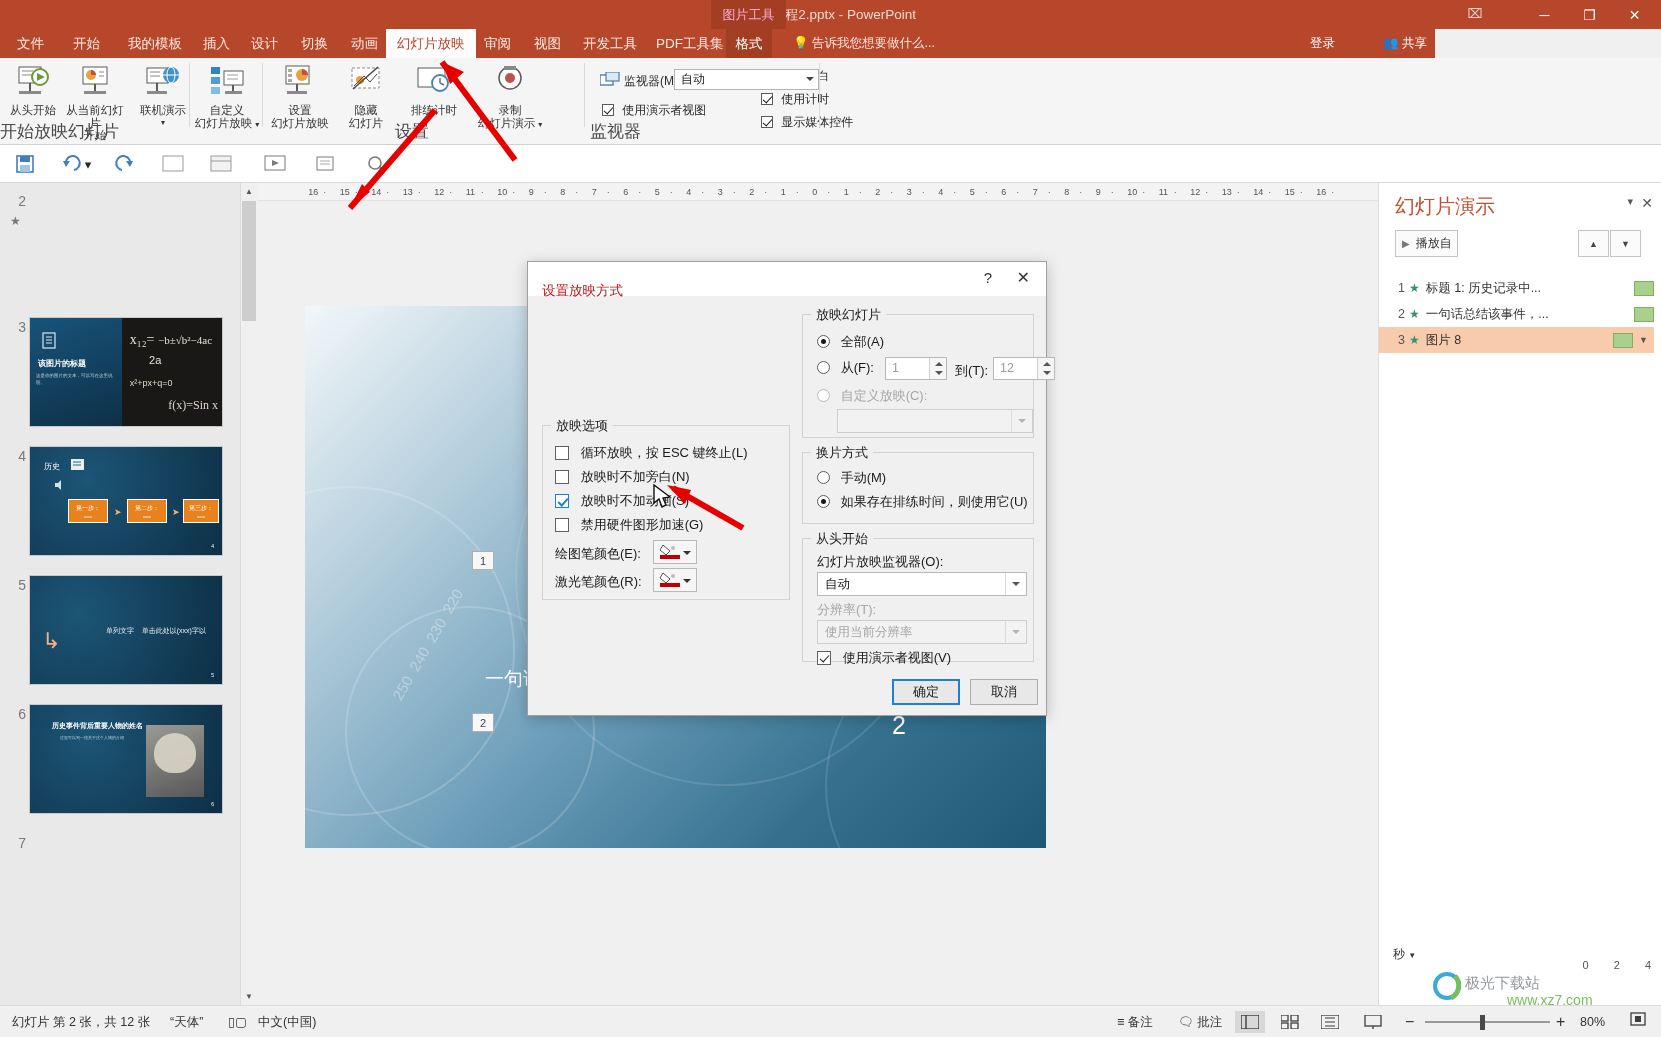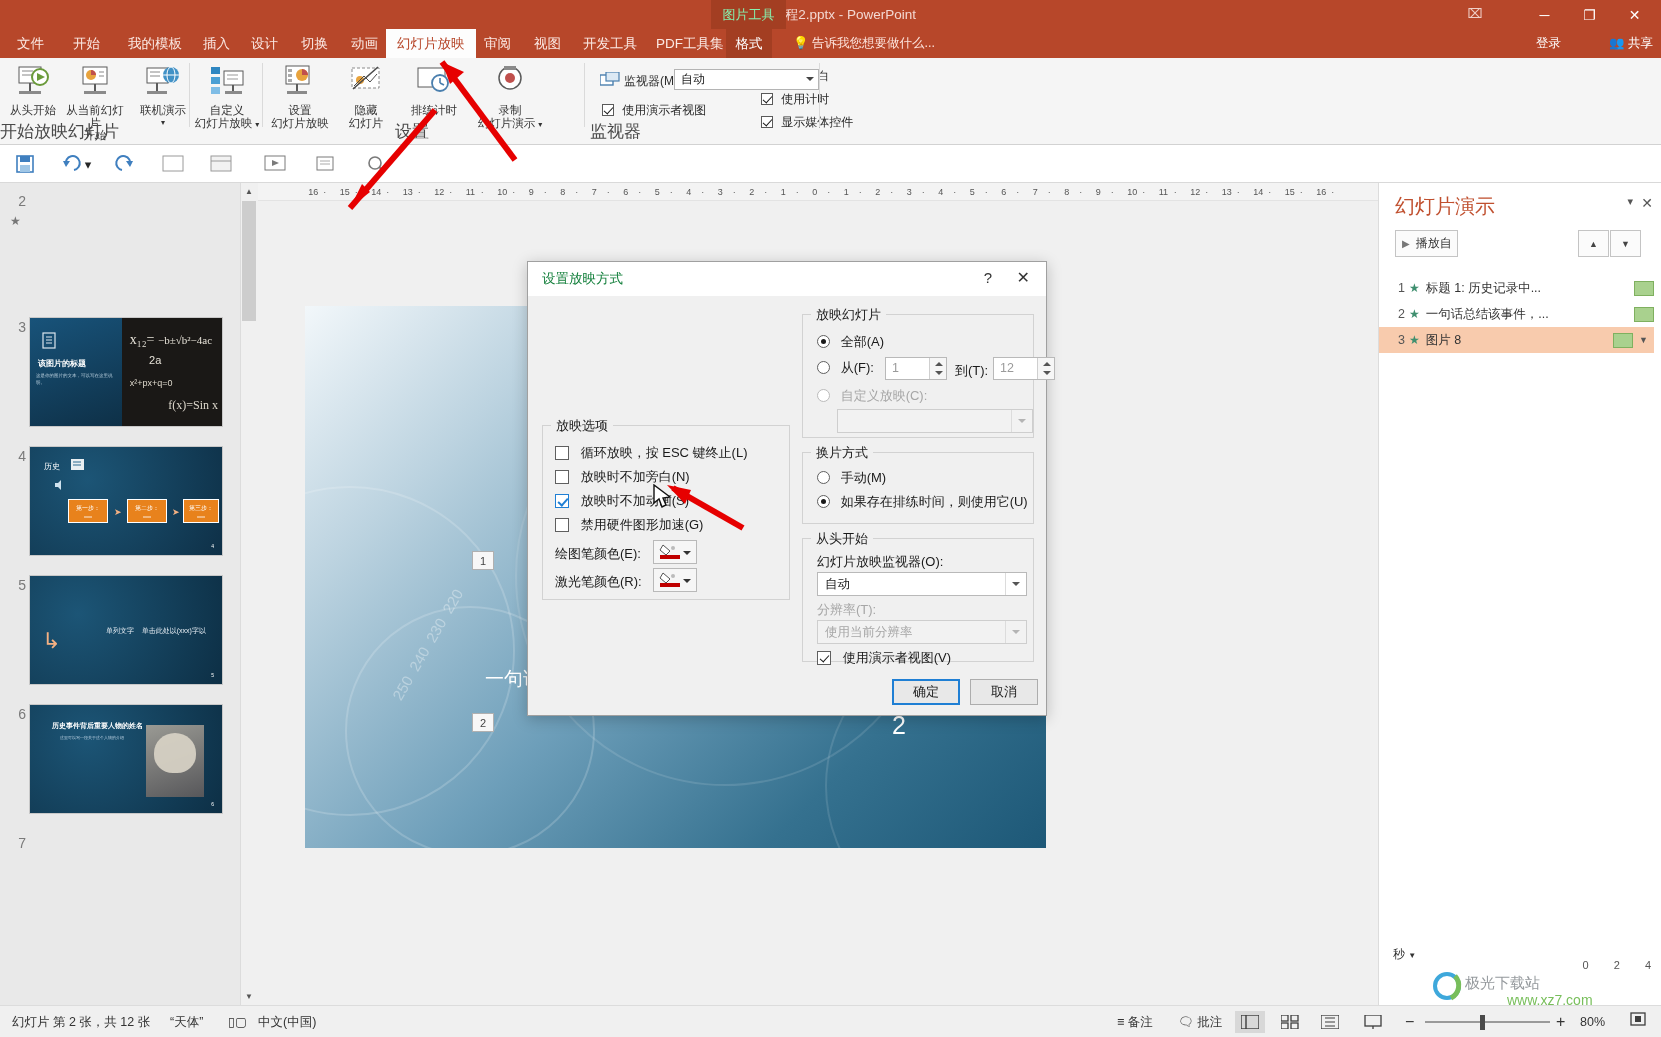--- a/index.html
+++ b/index.html
@@ -8,28 +8,28 @@
     width:1661px; height:1037px; overflow:hidden;
     font-family:"Liberation Sans","DejaVu Sans",sans-serif;
     font-size:13px; color:#262626; background:#f0f0f0;
     -webkit-font-smoothing:antialiased;
   }
   
   .titlebar{position:absolute;left:0;top:0;width:1661px;height:29px;background:#b7472a;}
   .titlebar .title{position:absolute;left:0;top:0;width:1661px;height:29px;line-height:29px;
     text-align:center;color:#f3d8d2;font-size:13.5px;}
   .pic-tools{position:absolute;left:711px;top:0;width:75px;height:29px;background:#a33e22;
-    color:#86efac;font-size:13px;text-align:center;line-height:29px;}
+    color:#f9a8d4;font-size:13px;text-align:center;line-height:29px;}
   .win-btns{position:absolute;right:4px;top:0;height:29px;display:flex;align-items:center;gap:0px;}
   .win-btns div{width:45px;height:29px;display:flex;align-items:center;justify-content:center;
     color:#fff;font-size:14px;}
   .ribbon-collapse{position:absolute;right:175px;top:4px;width:22px;height:20px;
     color:#f0d0c8;font-size:13px;text-align:center;line-height:20px;}
   
-  .tabbar{position:absolute;left:0;top:29px;width:1661px;height:29px;background:#b7472a;}
+  .tabbar{position:absolute;left:0;top:29px;width:1435px;height:29px;background:#b7472a;}
   .tab{position:absolute;top:0;height:29px;line-height:29px;color:#fbe9e4;font-size:13.5px;
     padding:0 11px;white-space:nowrap;cursor:default;}
   .tab.active{background:#fdfdfd;color:#b7472a;}
   .tab.fmt{background:#a33e22;color:#fff;}
   .tellme{position:absolute;top:0;height:29px;line-height:29px;left:793px;color:#fde4dd;font-size:12.5px;}
   .signin{position:absolute;top:0;height:29px;line-height:29px;right:100px;color:#fff;font-size:12.5px;}
   .share{position:absolute;top:0;height:29px;line-height:29px;right:8px;color:#fff;font-size:12.5px;}
   
   .ribbon{position:absolute;left:0;top:58px;width:1661px;height:87px;background:#f5f5f5;
     border-bottom:1px solid #d2d2d2;}
@@ -107,21 +107,21 @@
     border-top:1px solid #dcdcdc;font-size:12.5px;color:#333;}
   .sb{position:absolute;top:0;height:32px;line-height:32px;white-space:nowrap;}
   .viewbtn{position:absolute;top:5px;width:30px;height:22px;display:flex;align-items:center;justify-content:center;}
   .viewbtn.on{background:#d8d8d8;}
   .zoomslider{position:absolute;top:15px;height:2px;background:#9a9a9a;}
   .zoomknob{position:absolute;top:9px;width:5px;height:15px;background:#4a4a4a;}
   
   .dlg{position:absolute;left:527px;top:261px;width:520px;height:455px;background:#f0f0f0;
     border:1px solid #a0a0a0;box-shadow:0 3px 14px rgba(0,0,0,.22);}
   .dlg-head{position:absolute;left:0;top:0;width:100%;height:34px;background:#fff;}
-  .dlg-title{position:absolute;left:14px;top:8px;font-size:13.5px;color:#15803d;}
+  .dlg-title{position:absolute;left:14px;top:20px;font-size:13.5px;color:#b91c1c;}
   .dlg-q{position:absolute;right:54px;top:7px;font-size:15px;color:#333;}
   .dlg-x{position:absolute;right:16px;top:6px;font-size:16px;color:#333;}
   .grp{position:absolute;border:1px solid #d2d2d2;}
   .grp > .gt{position:absolute;left:8px;top:-9px;background:#f0f0f0;padding:0 5px;font-size:13px;color:#1a1a1a;}
   .rad{position:absolute;font-size:13px;color:#1a1a1a;white-space:nowrap;}
   .rad .rb{display:inline-block;width:13px;height:13px;border:1px solid #5f5f5f;border-radius:50%;
     background:#fff;vertical-align:-2px;margin-right:7px;position:relative;}
   .rad .rb.on:after{content:"";position:absolute;left:3px;top:3px;width:5px;height:5px;border-radius:50%;background:#1a1a1a;}
   .rad.dis{color:#a6a6a6;} .rad.dis .rb{border-color:#bbb;}
   .dchk{position:absolute;font-size:13px;color:#1a1a1a;white-space:nowrap;}

